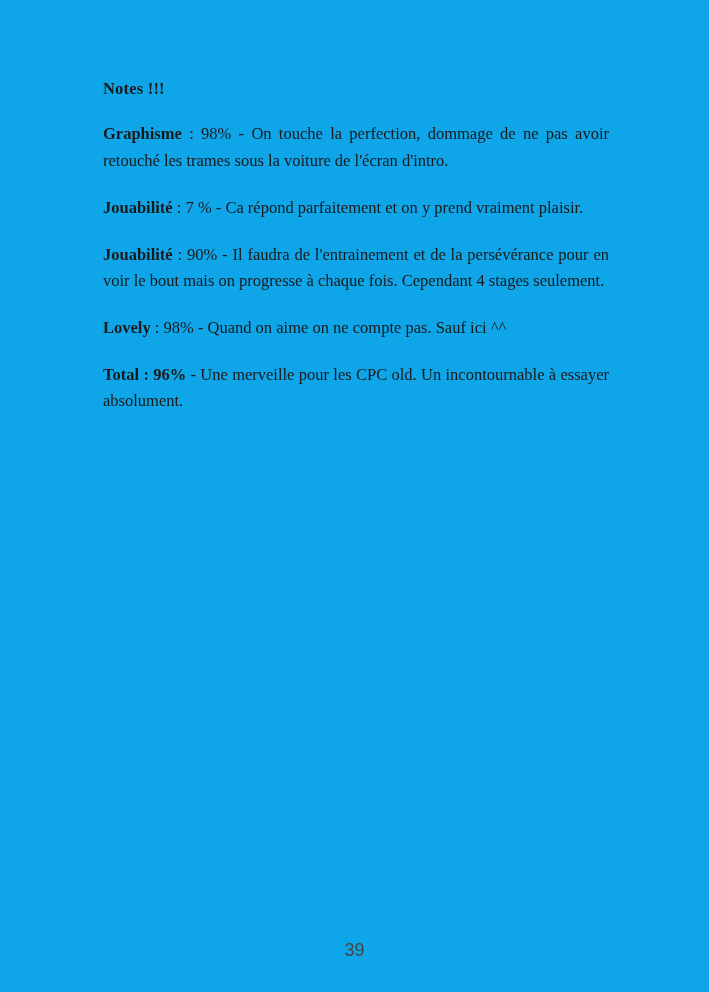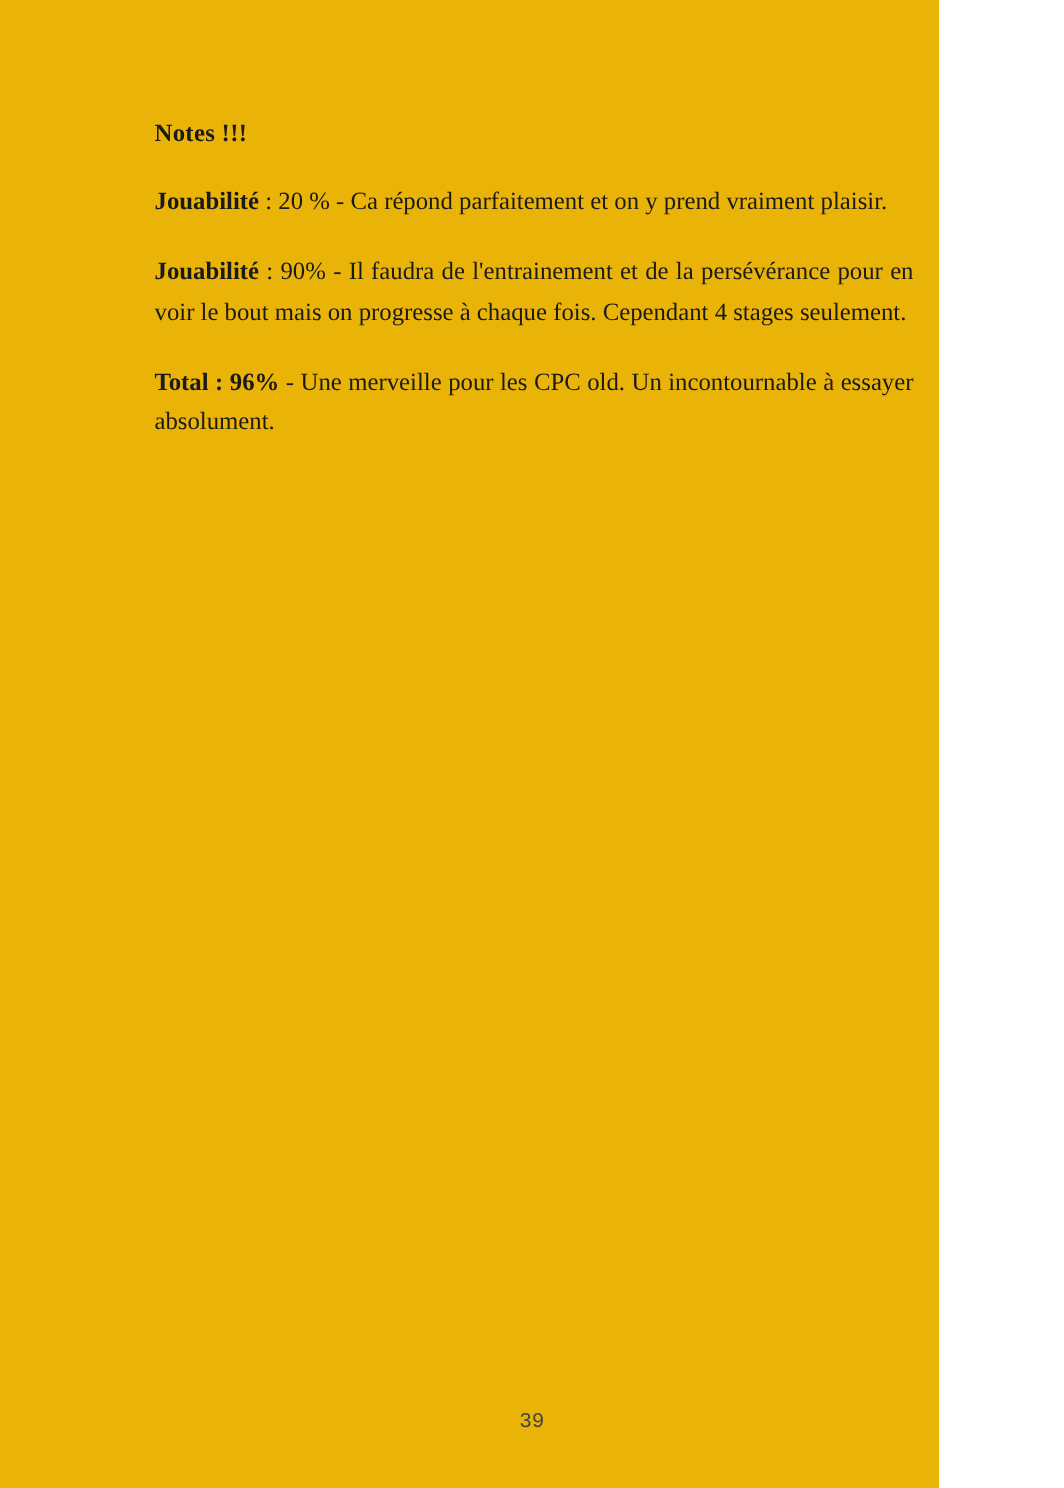--- a/index.html
+++ b/index.html
@@ -11,23 +11,23 @@
     width: 709px;
     height: 992px;
     position: relative;
     font-family: "Liberation Serif", serif;
     color: #1a1a1a;
   }
   .page {
     position: absolute;
     left: 0;
     top: 0;
-    width: 626px;
+    width: 709px;
     height: 992px;
-    background: #eab308;
+    background: #0ea5e9;
   }
   .content {
     position: absolute;
     left: 103px;
     top: 78px;
     width: 506px;
   }
   .doc-title {
     font-weight: bold;
     font-size: 16.5px;
@@ -47,40 +47,42 @@
   }
   .lbl {
     font-weight: bold;
   }
   .page-number {
     position: absolute;
     left: 0;
     top: 940px;
     width: 709px;
     text-align: center;
-    font-size: 14px;
+    font-size: 18px;
     color: #444;
-    font-family: Liberation Mono, monospace;
+    font-family: Liberation Sans, sans-serif;
   }
 </style>
 </head>
 <body>
 
 <div class="page">
   <div class="content">
 
     <h1 class="doc-title">Notes !!!</h1>
 
+    <p class="para"><span class="lbl">Graphisme</span><span> : 98% - On touche la perfection, dommage de ne pas avoir retouché les trames sous la voiture de l'écran d'intro.</span></p>
 
 
 
 
-    <p class="para"><span class="lbl">Jouabilité</span><span> : 20 % - Ca répond parfaitement et on y prend vraiment plaisir.</span></p>
+    <p class="para"><span class="lbl">Jouabilité</span><span> : 7 % - Ca répond parfaitement et on y prend vraiment plaisir.</span></p>
 
     <p class="para"><span class="lbl">Jouabilité</span><span> : 90% - Il faudra de l'entrainement et de la persévérance pour en voir le bout mais on progresse à chaque fois. Cependant 4 stages seulement.</span></p>
 
+    <p class="para"><span class="lbl">Lovely</span><span> : 98% - Quand on aime on ne compte pas. Sauf ici ^^</span></p>
 
     <p class="para"><span class="lbl">Total :  96%</span><span> - Une merveille pour les CPC old. Un incontournable à essayer absolument.</span></p>
 
   </div>
 
   <div class="page-number">39</div>
 </div>
 
 </body></html>

